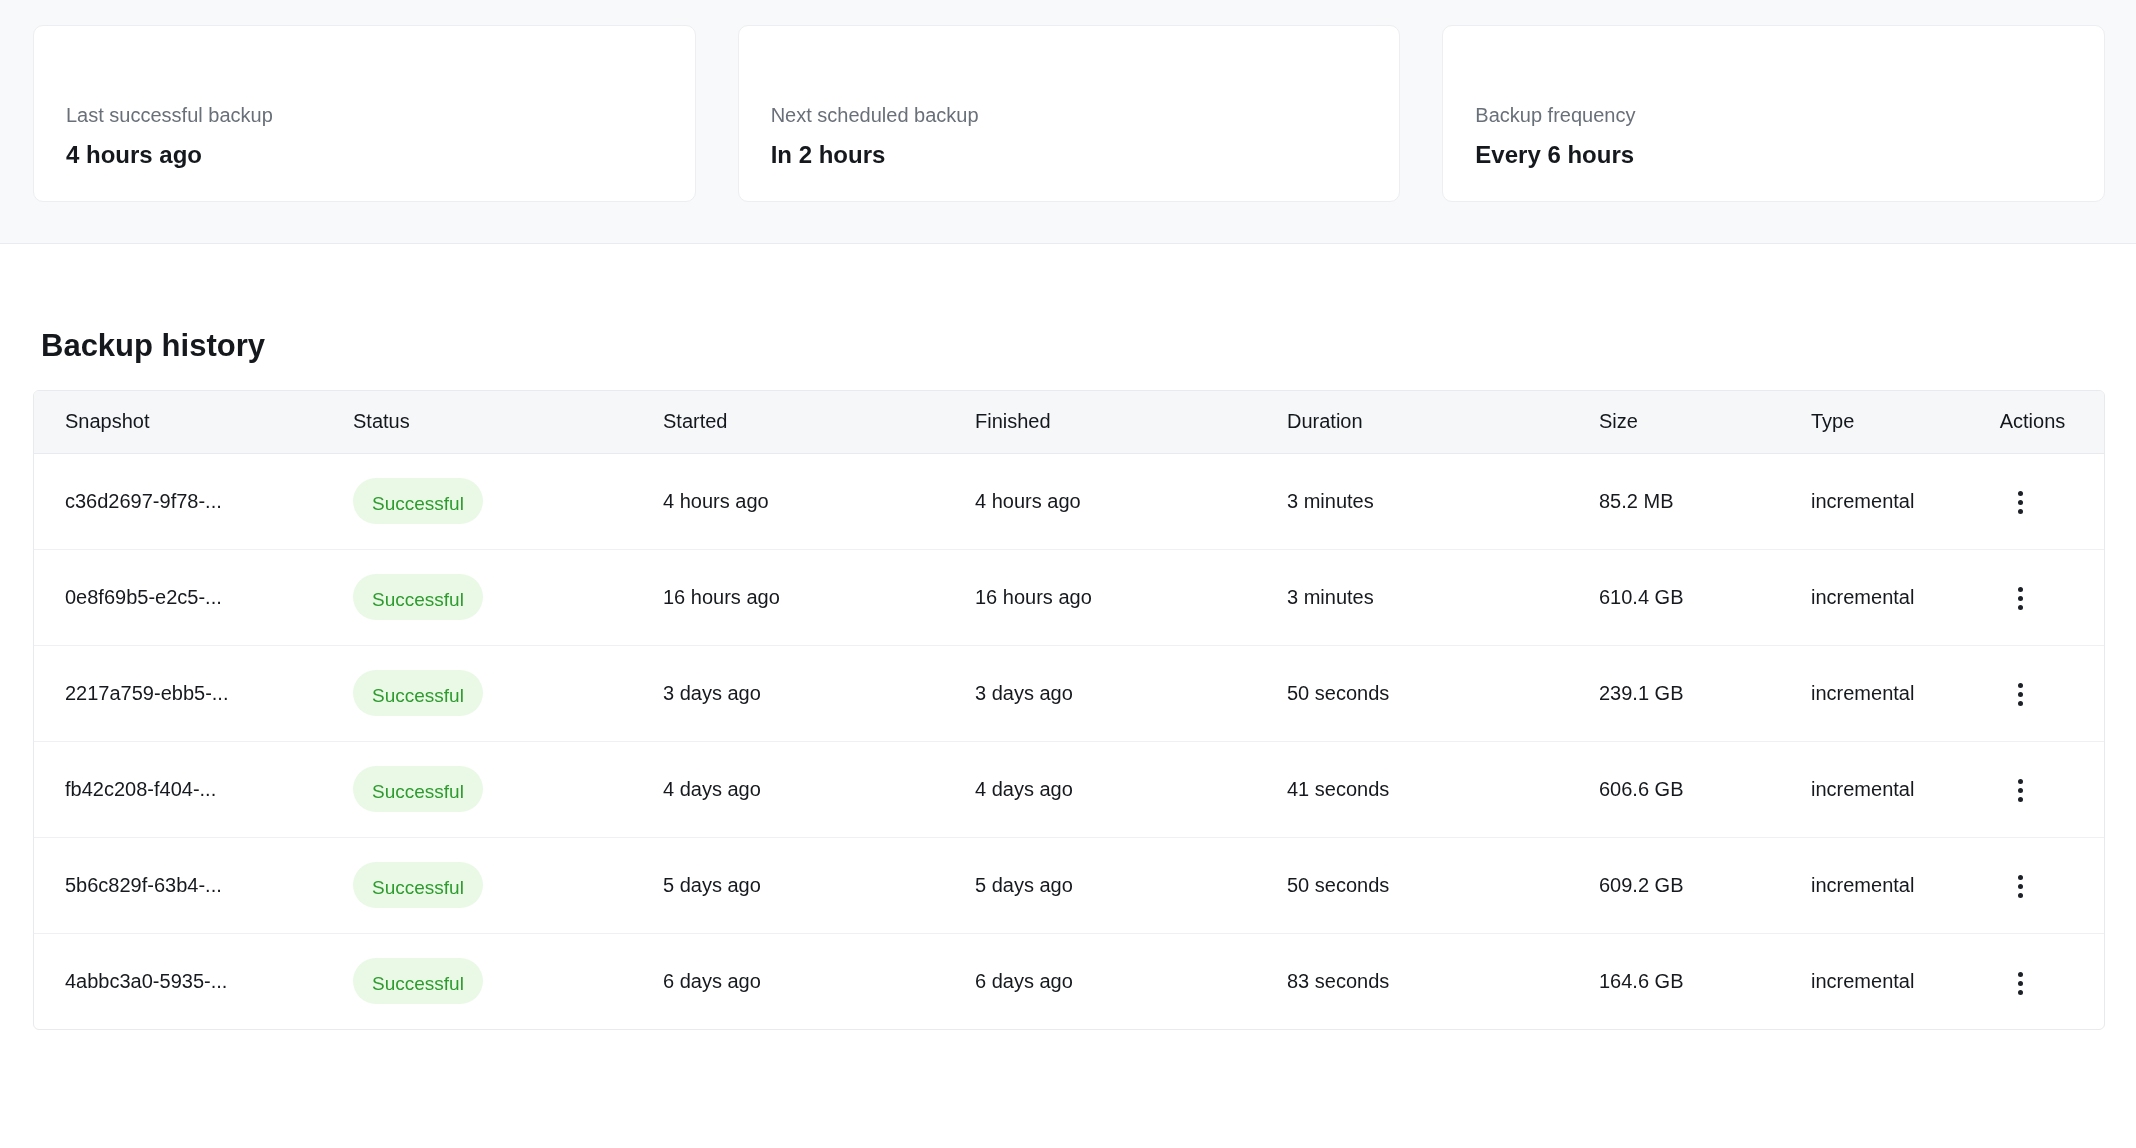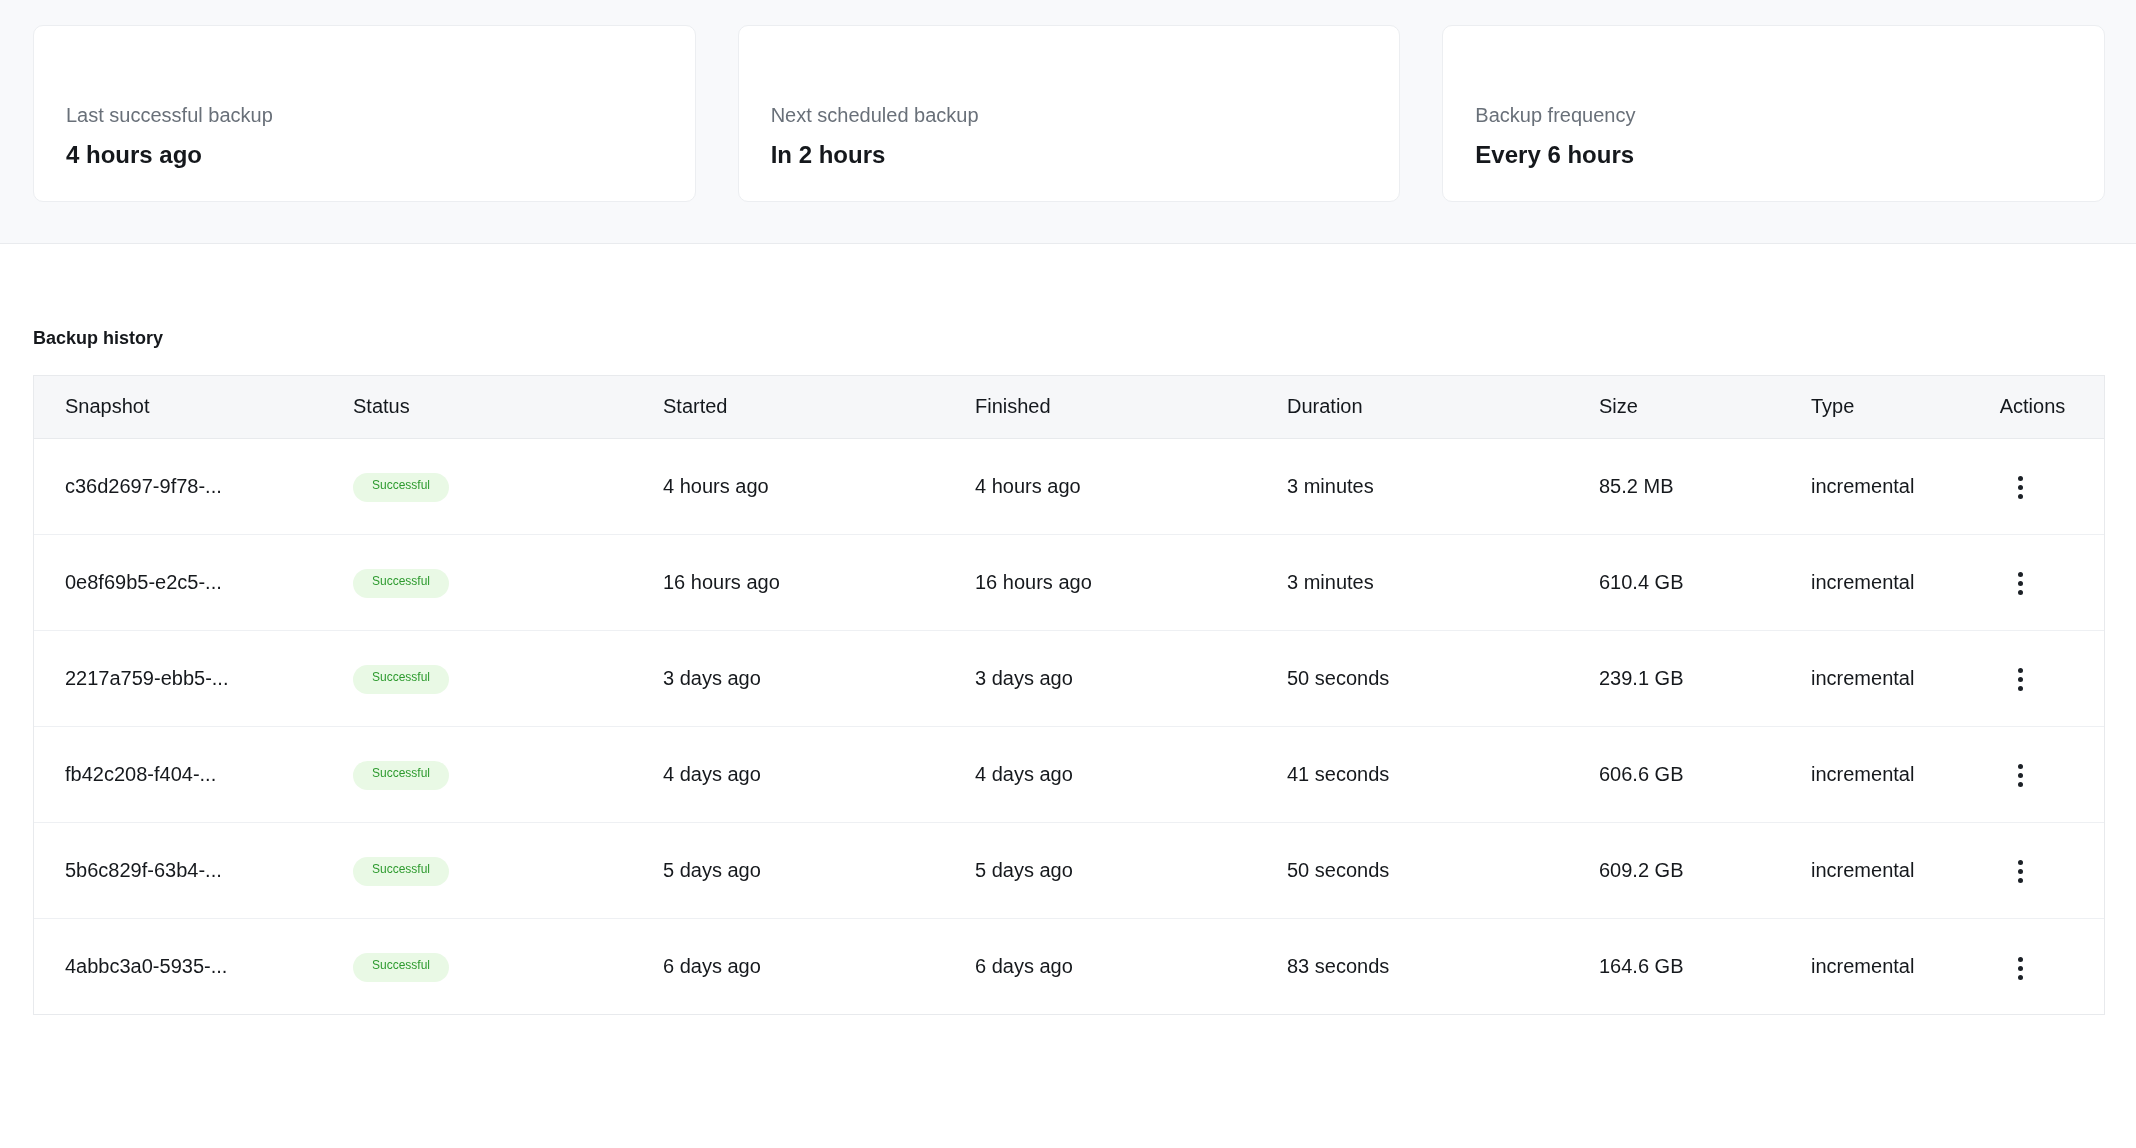--- a/index.html
+++ b/index.html
@@ -40,28 +40,29 @@
     margin-top: 12px;
     font-size: 24px;
     font-weight: 700;
     color: #15181c;
     line-height: 1.25;
   }
   
   .main { padding: 0 31px 0 33px; }
   .section-title {
     margin-top: 84px;
-    font-size: 18px;
+    font-size: 31px;
     font-weight: 700;
     color: #15181c;
+    margin-left: 8px;
   }
   .table-card {
     margin-top: 26px;
     border: 1px solid #e8eaed;
-    border-radius: 0;
+    border-radius: 6px;
     overflow: hidden;
     background: #fff;
   }
   table {
     width: 100%;
     border-collapse: collapse;
     table-layout: fixed;
     font-size: 20px;
   }
   col.c-snapshot { width: 319px; }
@@ -85,24 +86,24 @@
   }
   tbody tr { height: 96px; }
   tbody tr + tr td { border-top: 1px solid #eef0f3; margin-top: 12px; }
   td { color: #16191d; }
   th:first-child, td:first-child { padding-left: 31px; }
   th:last-child, td:last-child { text-align: center; padding-right: 17px; }
   .badge {
     display: inline-block;
     background: #e9f9e5;
     color: #2e9b2f;
-    font-size: 12px;
+    font-size: 19px;
     font-weight: 500;
     line-height: 1;
-    padding: 6px 19px 11px;
+    padding: 16px 19px 11px;
     border-radius: 999px;
   }
   .kebab-btn {
     display: inline-flex;
     flex-direction: column;
     align-items: center;
     justify-content: center;
     gap: 4px;
     width: 42px;
     height: 42px;

